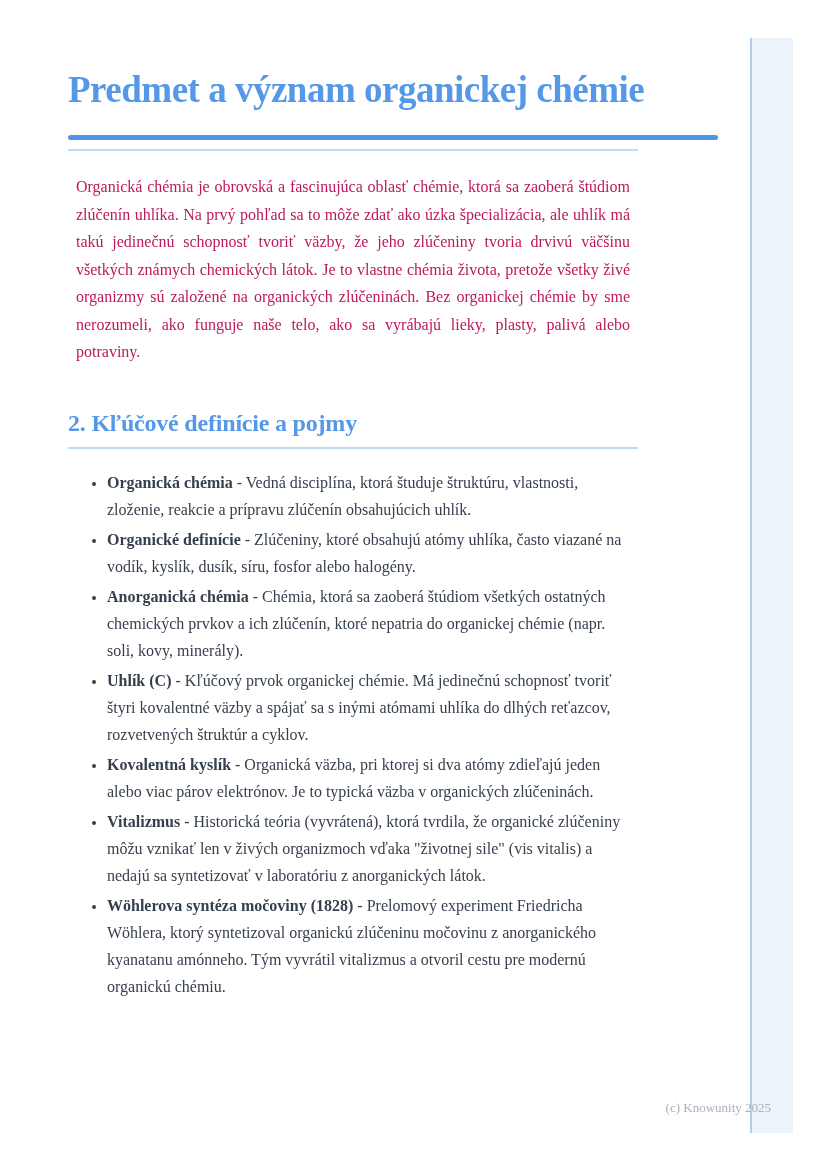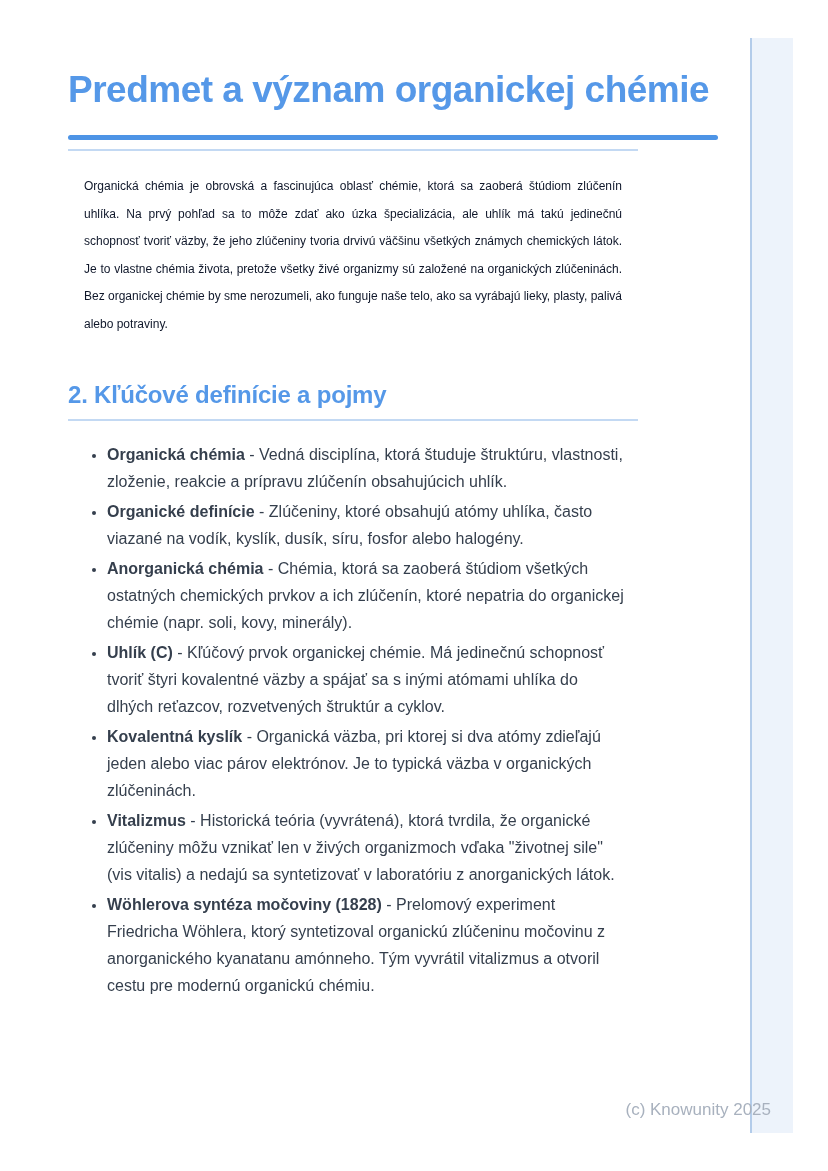--- a/index.html
+++ b/index.html
@@ -2,21 +2,21 @@
 <html><head>
 <meta charset="utf-8">
 <style>
   html, body { margin: 0; padding: 0; background: #ffffff; }
   .page {
     position: relative;
     width: 828px;
     height: 1171px;
     background: #ffffff;
     overflow: hidden;
-    font-family: Liberation Sans, sans-serif;
+    font-family: Liberation Serif, serif;
     color: #353F4D;
   }
   .side-strip {
     position: absolute;
     left: 750px;
     top: 38px;
     width: 41px;
     height: 1095px;
     background: #EDF3FB;
     border-left: 2px solid #B3CCEA;
@@ -53,46 +53,46 @@
     letter-spacing: -0.2px;
     color: #5598E8;
   }
   .h2-rule {
     margin-top: 9px;
     width: 570px;
     height: 2px;
     background: #C3D9F3;
   }
   .body-par {
-    margin: 16px;
+    margin: 8px;
     margin-top: 22px;
-    font-size: 12px;
+    font-size: 16px;
     line-height: 27.5px;
     text-align: justify;
-    color: #0f172a;
+    color: #be185d;
   }
   .def-list {
     margin: 12px;
     margin-top: 20px;
     padding: 0 0 0 27px;
     list-style: disc outside;
   }
   .def-list li {
     font-size: 16px;
     line-height: 27px;
     margin-bottom: 3px;
     color: #353F4D;
   }
   .def-list li::marker { color: #353F4D; font-size: 13px; }
   .def-term { font-weight: 700; }
   .footer-credit {
     position: absolute;
     top: 1100px;
     right: 57px;
-    font-size: 17px;
+    font-size: 13px;
     color: #A8B1BE;
     z-index: 2;
   }
 </style>
 </head>
 <body>
 
 <div class="page">
 
   <div class="side-strip"></div>

